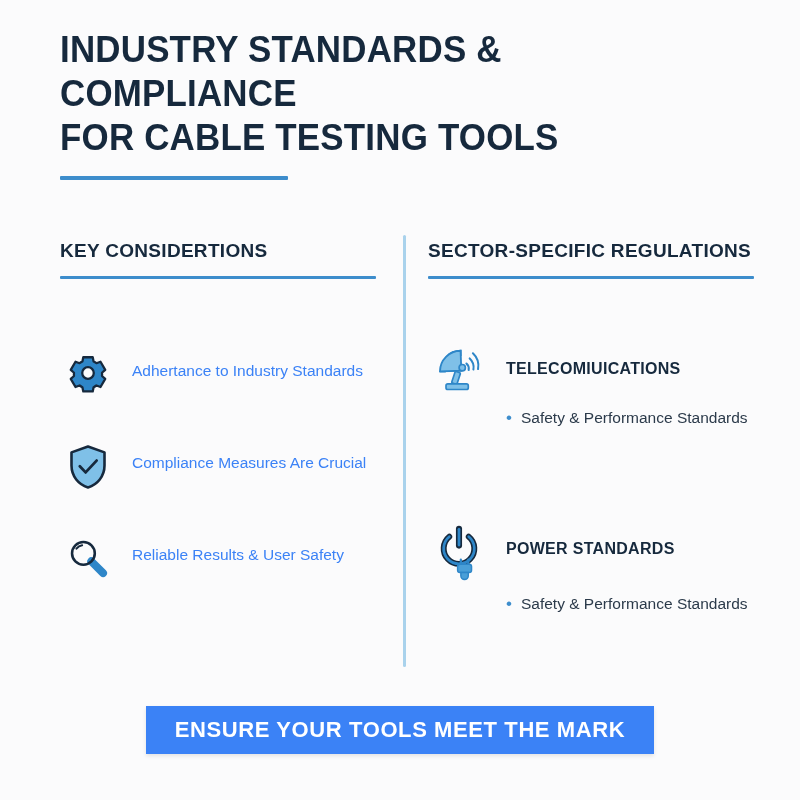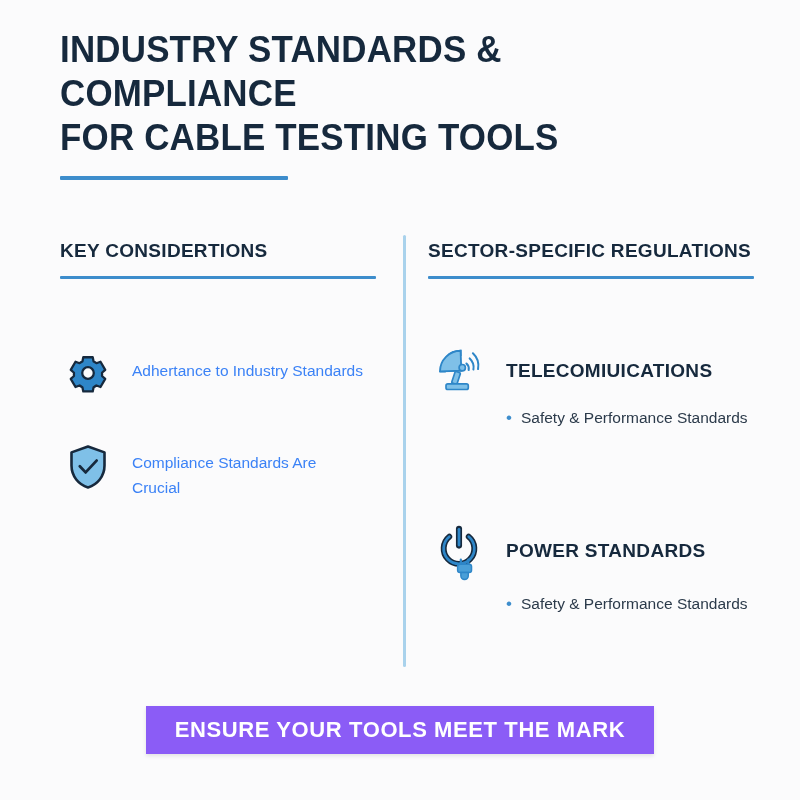--- a/index.html
+++ b/index.html
@@ -128,21 +128,21 @@
   }
   .sector-icon {
     width: 62px;
     flex: 0 0 62px;
     display: flex;
     align-items: flex-start;
     justify-content: center;
   }
   .sector-title {
     font-family: "Liberation Sans Narrow", "Liberation Sans", sans-serif;
-    font-size: 19px;
+    font-size: 16px;
     font-weight: bold;
     color: #16293d;
     letter-spacing: 0.3px;
     padding-top: 16px;
     padding-left: 16px;
     white-space: nowrap;
   }
   .sector-bullets {
     margin-top: 10px;
     padding-left: 78px;
@@ -161,21 +161,21 @@
     margin-right: 9px;
   }
 
   
   .cta {
     position: absolute;
     left: 146px;
     top: 706px;
     width: 508px;
     height: 48px;
-    background: #8b5cf6;
+    background: #3b82f6;
     display: flex;
     align-items: center;
     justify-content: center;
     box-shadow: 0 2px 4px rgba(0,0,0,0.10);
   }
   .cta-label {
     font-family: "Liberation Sans Narrow", "Liberation Sans", sans-serif;
     font-size: 22px;
     font-weight: bold;
     color: #ffffff;
@@ -216,23 +216,35 @@
       <div class="kc-text">Adhertance to Industry Standards</div>
     </div>
 
     <div class="kc-item">
       <div class="kc-icon">
         <svg width="40" height="46" viewBox="0 0 40 46">
           <path d="M20 2.5 3.5 8.4v13.2C3.5 32.4 10.6 40.6 20 43.5c9.4-2.9 16.5-11.1 16.5-21.9V8.4z" fill="#7fc0e8" stroke="#16293d" stroke-width="2.6" stroke-linejoin="round"></path>
           <path d="M11.8 22.3 17.6 28.4 28.6 16.6" fill="none" stroke="#16293d" stroke-width="2.8" stroke-linecap="round" stroke-linejoin="round"></path>
         </svg>
       </div>
-      <div class="kc-text">Compliance Standards Are Crucial</div>
-    </div>
-
+      <div class="kc-text">Compliance Measures Are Crucial</div>
+    </div>
+
+    <div class="kc-item">
+      <div class="kc-icon">
+        <svg width="44" height="44" viewBox="0 0 48 48">
+          <line x1="27.5" y1="27.5" x2="40.5" y2="40.5" stroke="#2e86c8" stroke-width="8.5" stroke-linecap="round"></line>
+          <line x1="27.5" y1="27.5" x2="40.5" y2="40.5" stroke="#16293d" stroke-width="2.4" stroke-linecap="round" fill="none" opacity="0"></line>
+          <path d="M27.5 27.5 40.5 40.5" fill="none" stroke="#16293d" stroke-width="2.4" stroke-linecap="round" opacity="0"></path>
+          <circle cx="19" cy="19" r="12.4" fill="none" stroke="#16293d" stroke-width="2.8"></circle>
+          <path d="M11.4 13.8a9.6 9.6 0 0 1 6.2-3.6" fill="none" stroke="#16293d" stroke-width="2.2" stroke-linecap="round"></path>
+        </svg>
+      </div>
+      <div class="kc-text">Reliable Results &amp; User Safety</div>
+    </div>
 
   </div>
 
   <div class="sector sector-1">
     <div class="sector-row">
       <div class="sector-icon">
         <svg width="52" height="52" viewBox="0 0 56 56">
           <path d="M8 30 C8 17 18 7 30 7 L30 12 C21 12 13 20 13 30 Z" fill="#7fc0e8" stroke="#2e86c8" stroke-width="1.6"></path>
           <path d="M7.5 29.5c0-12.2 10-22.2 22.2-22.2L30.5 28.8Z" fill="#7fc0e8" stroke="#2e86c8" stroke-width="2"></path>
           <rect x="22" y="30" width="6" height="13" rx="1" fill="#7fc0e8" stroke="#2e86c8" stroke-width="1.8" transform="rotate(18 25 36)"></rect>

